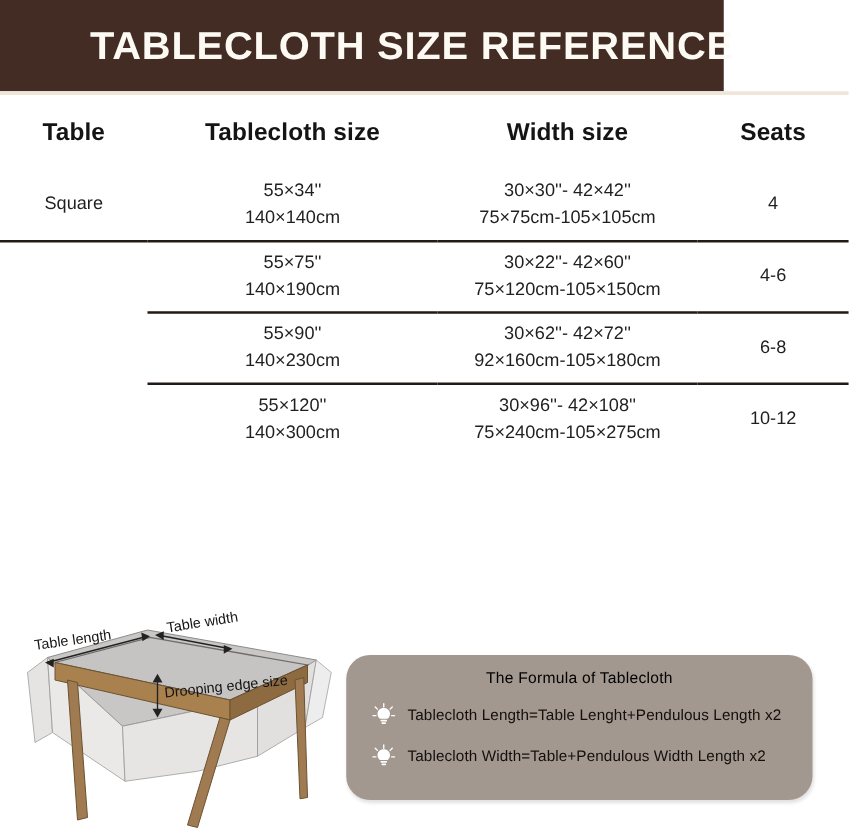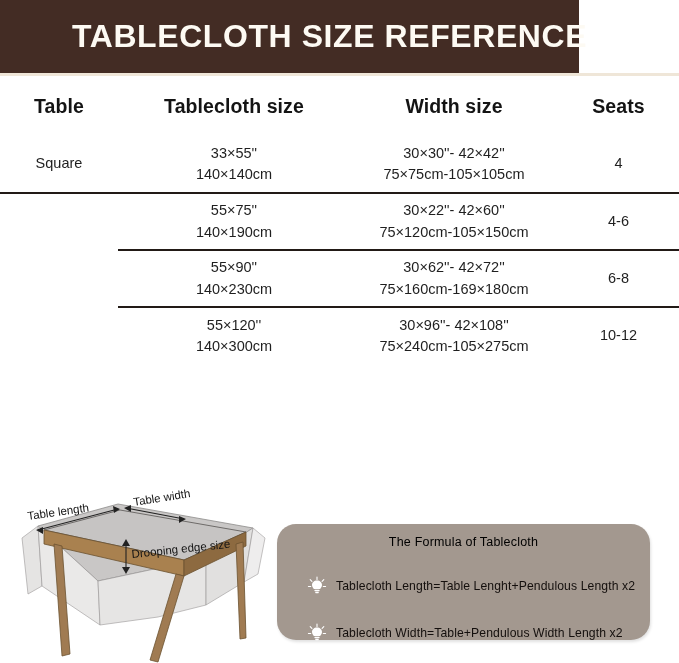--- a/index.html
+++ b/index.html
@@ -120,22 +120,22 @@
   .formula-title {
     text-align: center;
     font-size: 12.5px;
     color: #000000;
     padding-top: 11px;
     letter-spacing: 0.2px;
   }
   .formula-line {
     display: flex;
     align-items: center;
-    margin-top: 27px;
-    padding-left: 30px;
+    margin-top: 13px;
+    padding-left: 20px;
   }
   .bulb {
     width: 20px;
     height: 20px;
     flex: 0 0 20px;
     margin-right: 9px;
   }
   .formula-text {
     font-size: 12.2px;
     color: #140f0d;
@@ -165,21 +165,21 @@
         <th>Tablecloth size</th>
         <th>Width size</th>
         <th>Seats</th>
       </tr>
     </thead>
     <tbody>
 
       <tr class="row-h rule-full">
         <td class="cell-type">Square</td>
         <td class="two-line">
-          <span>33×55''</span>
+          <span>55×34''</span>
           <span>140×140cm</span>
         </td>
         <td class="two-line">
           <span>30×30''- 42×42''</span>
           <span>75×75cm-105×105cm</span>
         </td>
         <td class="cell-seats">4</td>
       </tr>
 
       <tr class="row-h rule-inner">
@@ -196,21 +196,21 @@
       </tr>
 
       <tr class="row-h rule-inner">
         <td class="cell-type"></td>
         <td class="two-line ri">
           <span>55×90''</span>
           <span>140×230cm</span>
         </td>
         <td class="two-line ri">
           <span>30×62''- 42×72''</span>
-          <span>75×160cm-169×180cm</span>
+          <span>92×160cm-105×180cm</span>
         </td>
         <td class="cell-seats ri">6-8</td>
       </tr>
 
 
       <tr class="row-h">
         <td class="cell-type"></td>
         <td class="two-line">
           <span>55×120''</span>
           <span>140×300cm</span>

